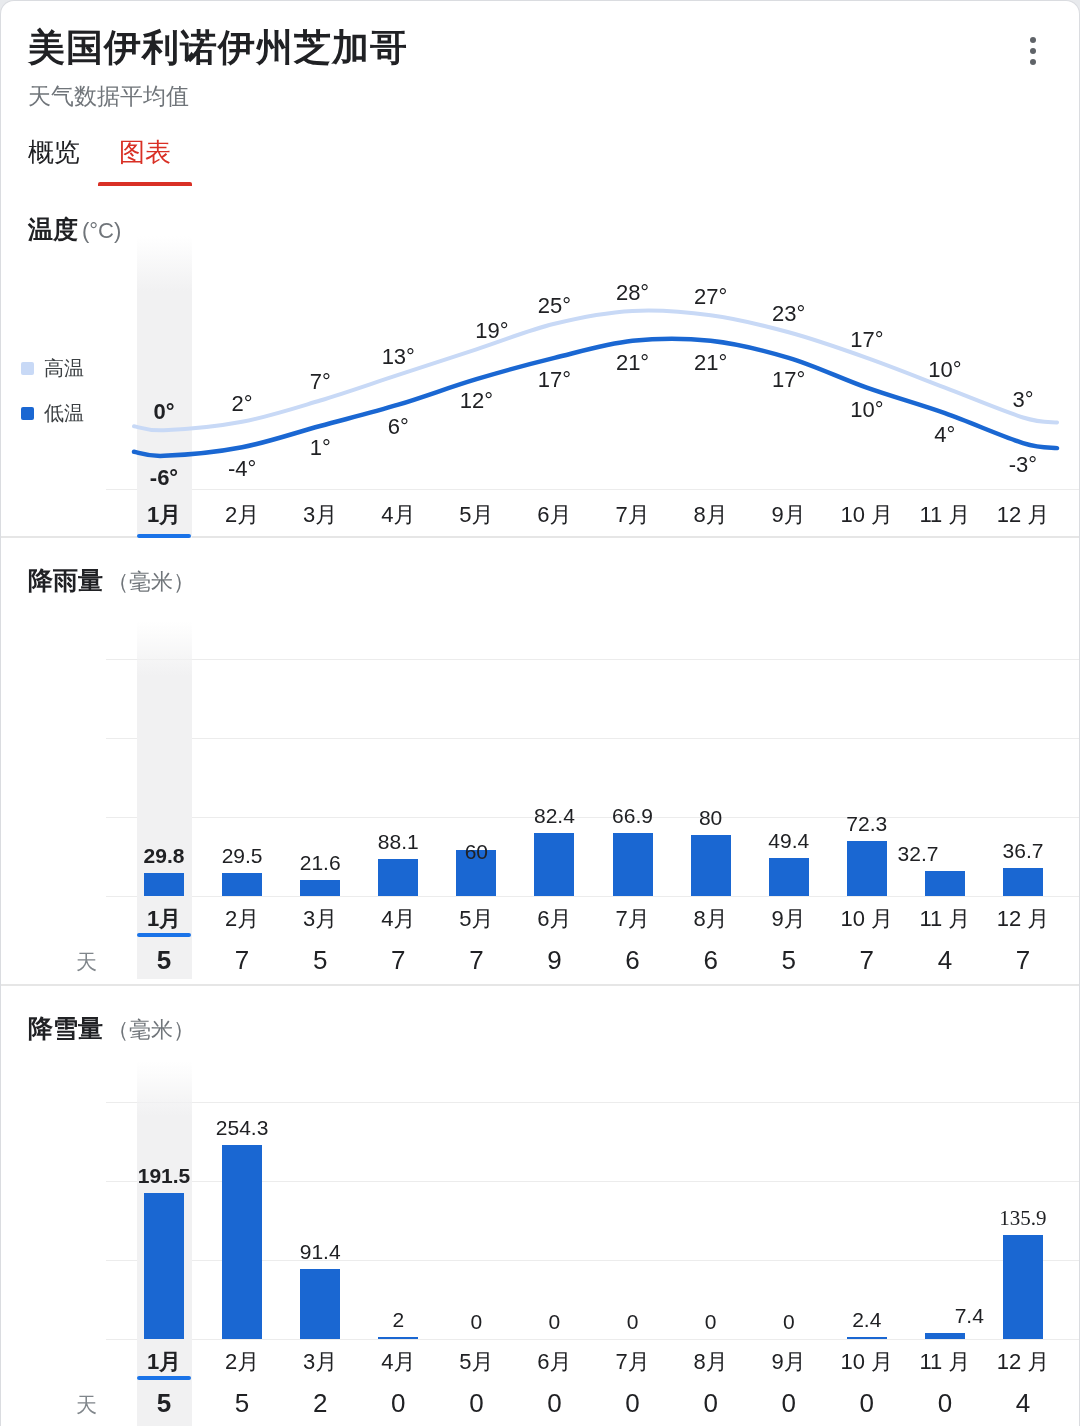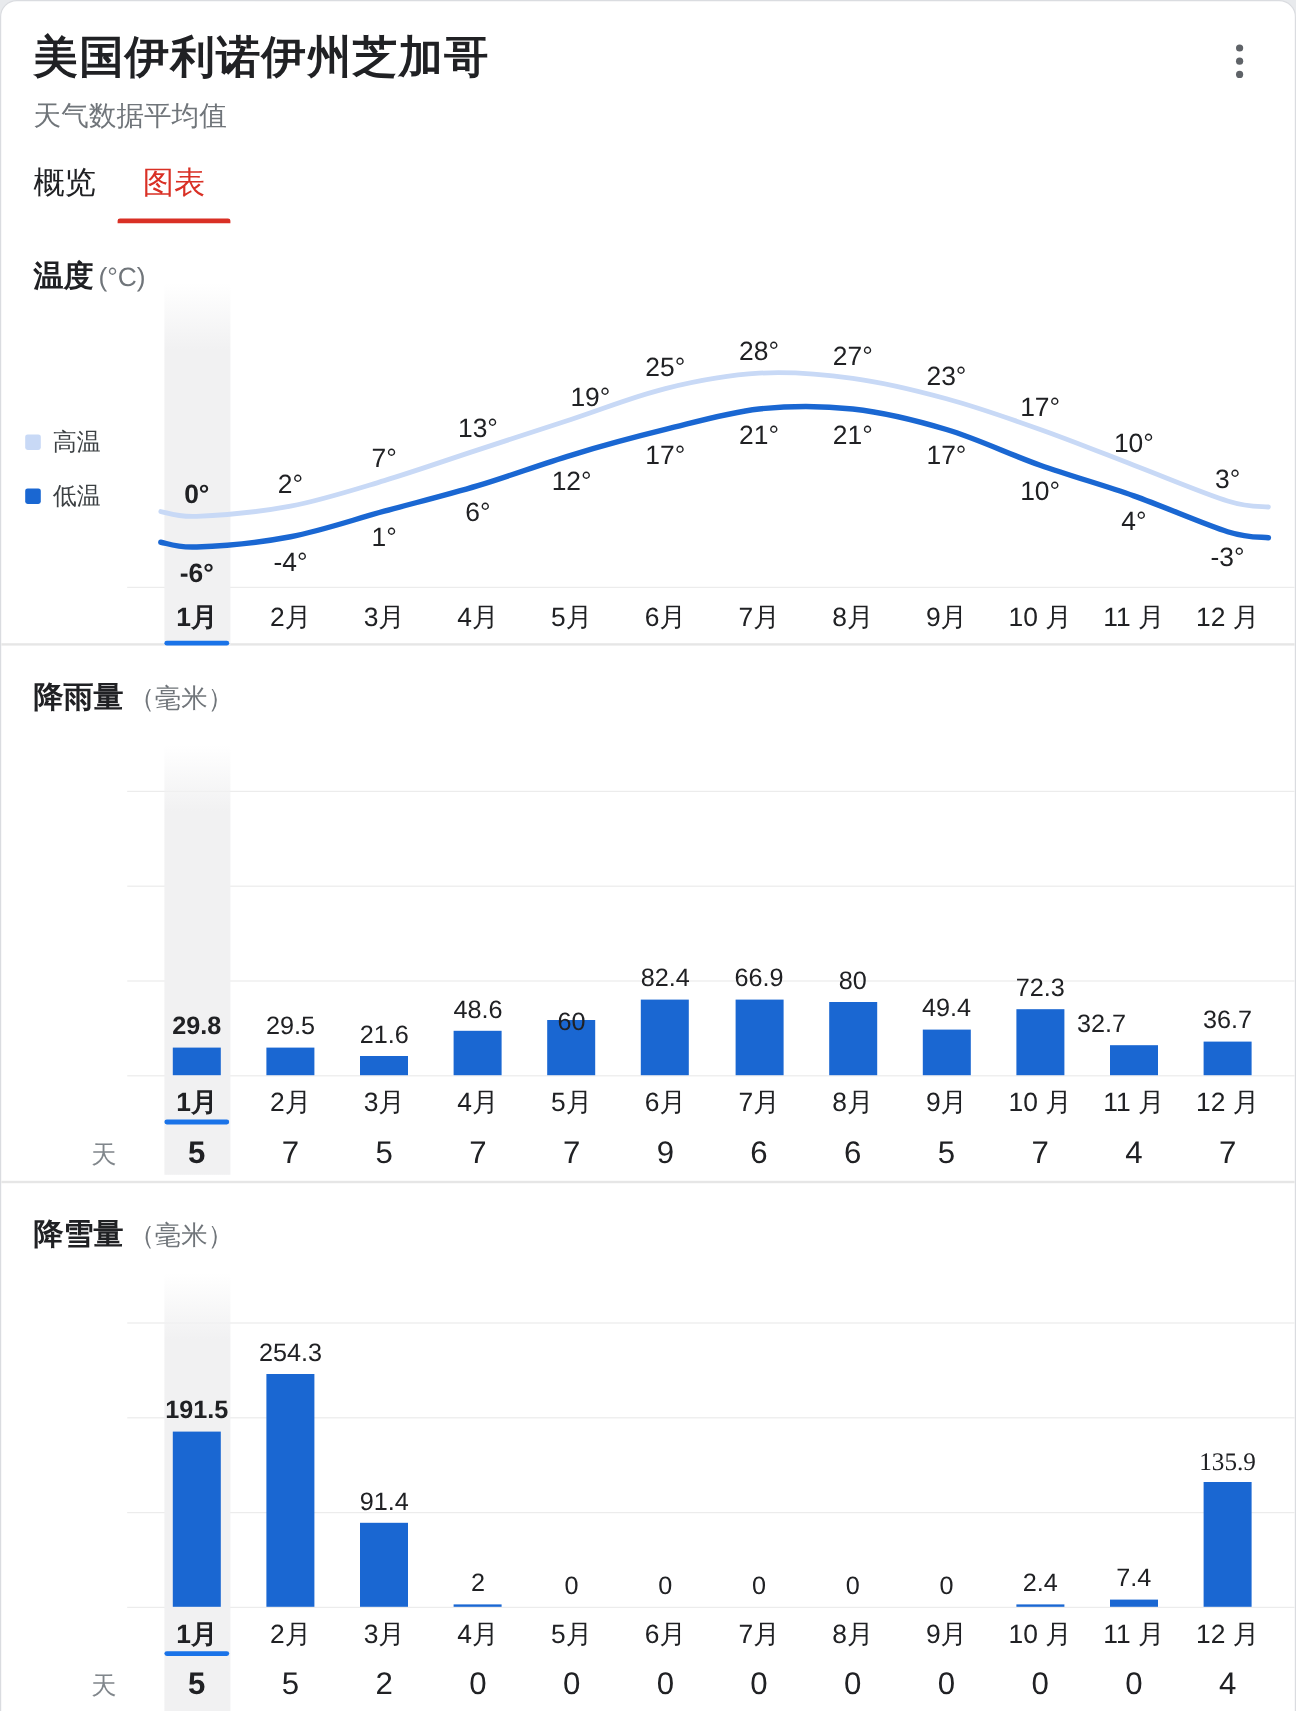--- a/index.html
+++ b/index.html
@@ -126,21 +126,21 @@
         <div class="dlabel bold" style="left: 124px; top: 407px;">5</div>
         <div class="bar" style="left: 221.09px; top: 335px; height: 23px;"></div>
         <div class="blabel" style="left: 202.09px; top: 306px;">29.5</div>
         <div class="mlabel" style="left: 202.09px; top: 366px;">2月</div>
         <div class="dlabel" style="left: 202.09px; top: 407px;">7</div>
         <div class="bar" style="left: 299.18px; top: 342px; height: 16px;"></div>
         <div class="blabel" style="left: 280.18px; top: 313px;">21.6</div>
         <div class="mlabel" style="left: 280.18px; top: 366px;">3月</div>
         <div class="dlabel" style="left: 280.18px; top: 407px;">5</div>
         <div class="bar" style="left: 377.27px; top: 321px; height: 37px;"></div>
-        <div class="blabel" style="left: 358.27px; top: 292px;">48.6</div>
+        <div class="blabel" style="left: 358.27px; top: 292px;">88.1</div>
         <div class="mlabel" style="left: 358.27px; top: 366px;">4月</div>
         <div class="dlabel" style="left: 358.27px; top: 407px;">7</div>
         <div class="bar" style="left: 455.36px; top: 312px; height: 46px;"></div>
         <div class="blabel" style="left: 436.36px; top: 283px; margin-top: 19px;">60</div>
         <div class="mlabel" style="left: 436.36px; top: 366px;">5月</div>
         <div class="dlabel" style="left: 436.36px; top: 407px;">7</div>
         <div class="bar" style="left: 533.45px; top: 295px; height: 63px;"></div>
         <div class="blabel" style="left: 514.45px; top: 266px;">82.4</div>
         <div class="mlabel" style="left: 514.45px; top: 366px;">6月</div>
         <div class="dlabel" style="left: 514.45px; top: 407px;">9</div>
@@ -210,21 +210,21 @@
         <div class="mlabel" style="left: 670.63px; top: 361px;">8月</div>
         <div class="dlabel" style="left: 670.63px; top: 402px;">0</div>
         <div class="blabel" style="left: 748.72px; top: 324px;">0</div>
         <div class="mlabel" style="left: 748.72px; top: 361px;">9月</div>
         <div class="dlabel" style="left: 748.72px; top: 402px;">0</div>
         <div class="bar" style="left: 845.81px; top: 351px; height: 2px;"></div>
         <div class="blabel" style="left: 826.81px; top: 322px;">2.4</div>
         <div class="mlabel" style="left: 826.81px; top: 361px;">10 月</div>
         <div class="dlabel" style="left: 826.81px; top: 402px;">0</div>
         <div class="bar" style="left: 923.9px; top: 347px; height: 6px;"></div>
-        <div class="blabel" style="left: 904.9px; top: 318px;">7.4</div>
+        <div class="blabel" style="left: 904.9px; top: 318px; text-align: right;">7.4</div>
         <div class="mlabel" style="left: 904.9px; top: 361px;">11 月</div>
         <div class="dlabel" style="left: 904.9px; top: 402px;">0</div>
         <div class="bar" style="left: 1001.99px; top: 249px; height: 104px;"></div>
         <div class="blabel" style="left: 982.99px; top: 220px; font-family: Liberation Serif, serif;">135.9</div>
         <div class="mlabel" style="left: 982.99px; top: 361px;">12 月</div>
         <div class="dlabel" style="left: 982.99px; top: 402px;">4</div>
         <div class="jan-line" style="left: 136px; top: 390px;"></div>
         <div class="unit-days" style="top: 405px;">天</div>
       </div>
   </div>

